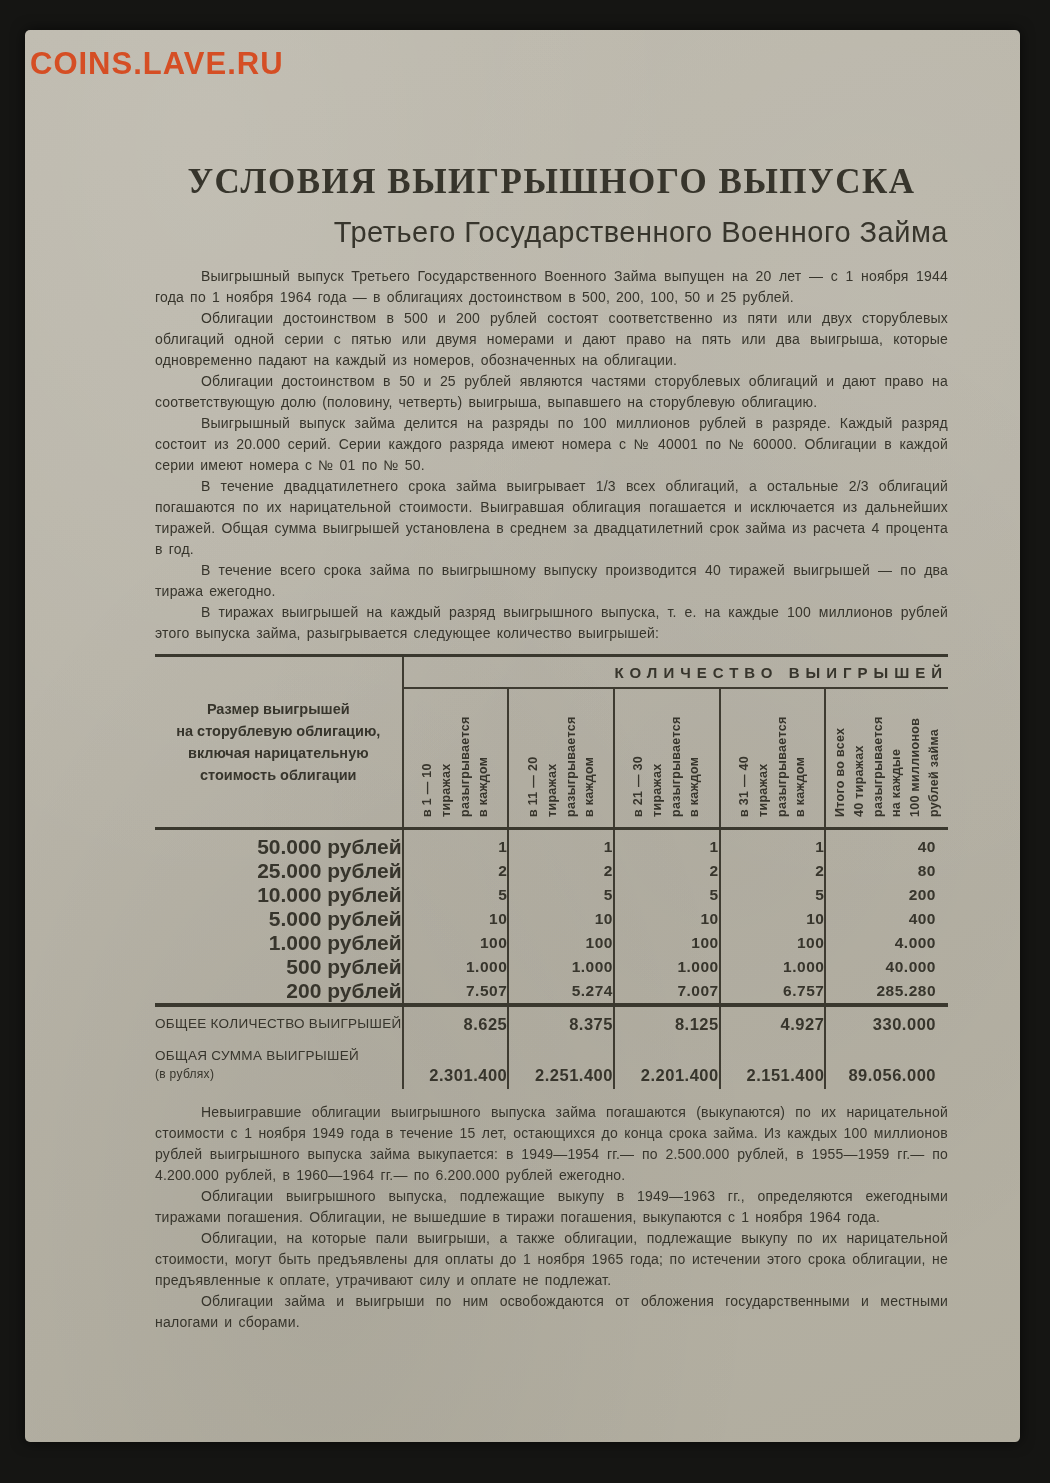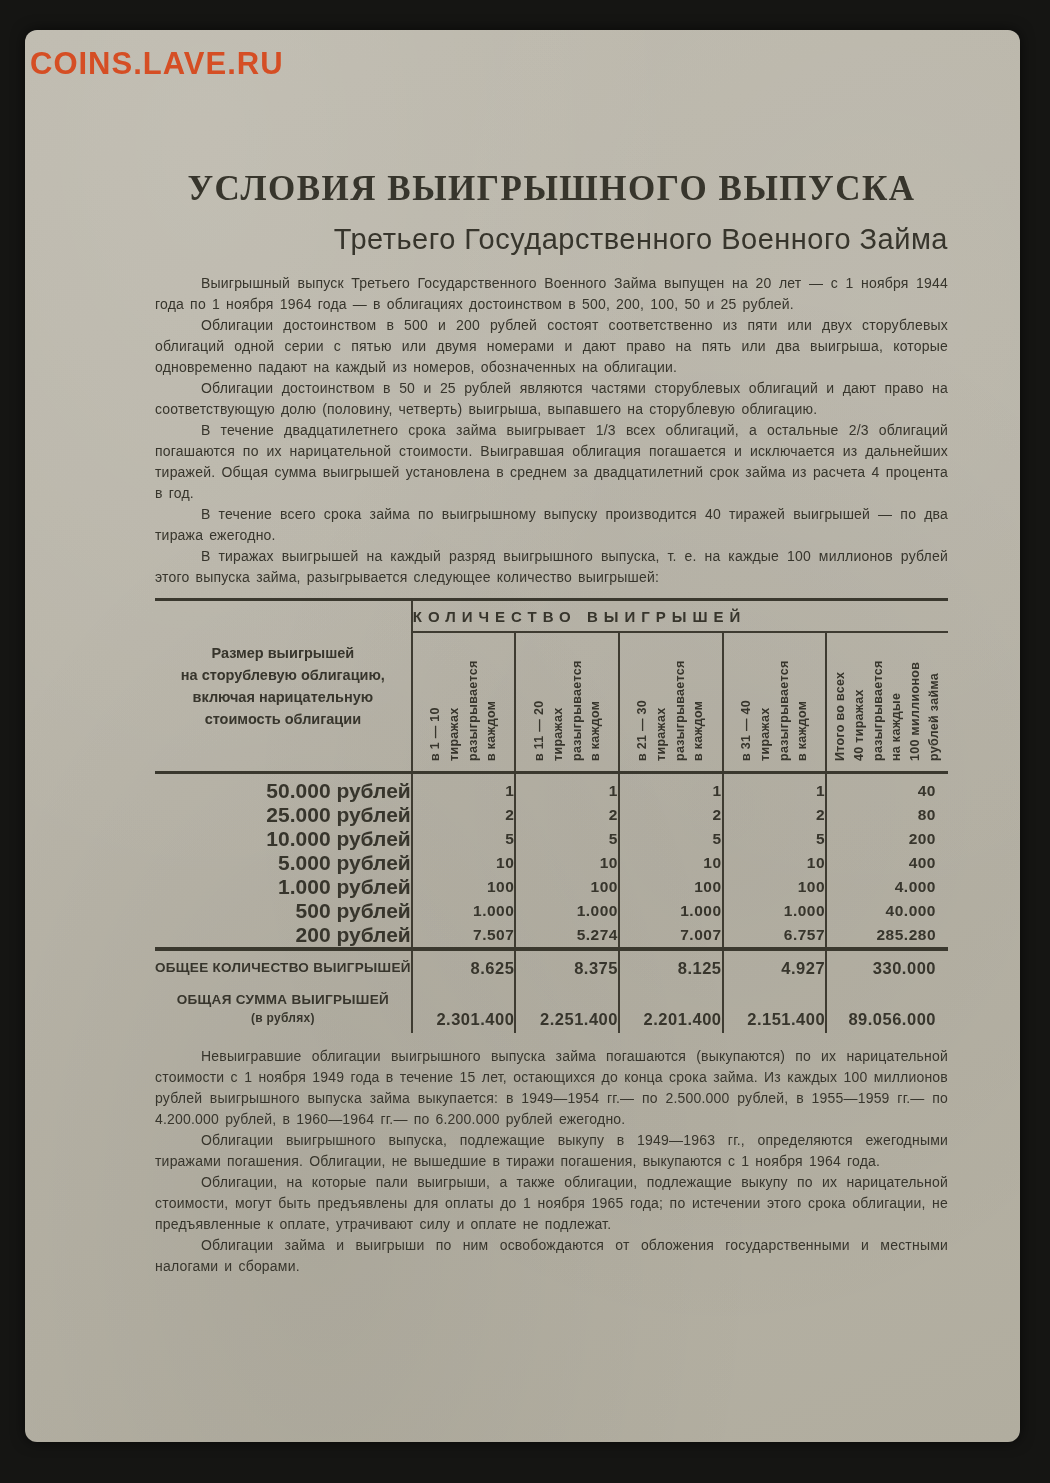--- a/index.html
+++ b/index.html
@@ -13,32 +13,32 @@
     position:relative;
     width:995px;height:1412px;
     margin-left:25px;
     top:30px;
     background:
       radial-gradient(ellipse at 18% 8%, rgba(255,255,255,0.09), transparent 42%),
       radial-gradient(ellipse at 85% 20%, rgba(255,255,255,0.05), transparent 40%),
       radial-gradient(ellipse at 30% 85%, rgba(0,0,0,0.05), transparent 45%),
       radial-gradient(ellipse at 70% 55%, rgba(0,0,0,0.04), transparent 50%),
       linear-gradient(160deg, #bdb9ad 0%, #b8b4a8 45%, #b1ad9f 100%);
-    border-radius:12px;
+    border-radius:5px;
     box-shadow:0 0 14px rgba(0,0,0,0.6);
     color:#37352c;
   }
   .watermark{
     position:absolute;left:5px;top:16px;
     font-size:31px;font-weight:800;letter-spacing:1px;
     color:#d54e24;
     font-family:"Liberation Sans", sans-serif;
   }
   .content{
-    position:absolute;left:130px;top:7px;
+    position:absolute;left:130px;top:0;
     width:793px;
   }
   .doc-title{
     margin:132px 0 0 0;
     text-align:center;
     font-family:"Liberation Serif", serif;
     font-size:35px;font-weight:700;letter-spacing:1.5px;
     white-space:nowrap;
   }
   .doc-subtitle{
@@ -63,21 +63,21 @@
     width:27%;
     border-right:2px solid #3e3b31;
     border-bottom:3px solid #3a382e;
     font-size:14.5px;font-weight:700;line-height:22px;
     text-align:center;vertical-align:middle;
     white-space:pre-line;
   }
   .group{
     border-bottom:2px solid #3e3b31;
     font-size:15px;font-weight:700;letter-spacing:6px;
-    text-align:left;height:30px;vertical-align:middle;
+    text-align:right;height:30px;vertical-align:middle;
     white-space:nowrap;
   }
   .rot{
     border-right:2px solid #3e3b31;
     border-bottom:3px solid #3a382e;
     vertical-align:bottom;text-align:center;
     height:136px;
   }
   .rot.last{border-right:none;}
   .rot span{
@@ -100,23 +100,23 @@
   }
   td.val{
     text-align:right;padding-right:28px;
     border-right:2px solid #3e3b31;
     font-size:15.5px;font-weight:700;letter-spacing:0.5px;
     height:19.5px;
   }
   td.val.last{border-right:none;padding-right:12px;}
   tr.totals1 th, tr.totals1 td{border-top:4px solid #3a382e;}
   .tlabel{
-    text-align:center;
-    border-right:2px solid #3e3b31;
-    font-size:13.5px;font-weight:700;letter-spacing:0.3px;
+    text-align:left;
+    border-right:2px solid #3e3b31;
+    font-size:13.5px;font-weight:400;letter-spacing:0.3px;
     vertical-align:middle;line-height:18px;
     white-space:nowrap;
   }
   .tlabel .sub{display:block;font-size:12px;}
   tr.totals1 td.val{font-size:16.5px;vertical-align:middle;height:34px;}
   tr.totals2 td.val{font-size:16.5px;vertical-align:bottom;height:44px;padding-bottom:4px;}
   tr.totals1 .tlabel{padding-top:8px;vertical-align:top;}
   tr.totals2 .tlabel{vertical-align:middle;}
 </style>
 </head>
@@ -126,20 +126,21 @@
   <div class="watermark">COINS.LAVE.RU</div>
 
   <div class="content">
     <h1 class="doc-title">УСЛОВИЯ ВЫИГРЫШНОГО ВЫПУСКА</h1>
     <h2 class="doc-subtitle">Третьего Государственного Военного Займа</h2>
 
     <div class="text-block top">
       <p>Выигрышный выпуск Третьего Государственного Военного Займа выпущен на 20 лет — с 1 ноября 1944 года по 1 ноября 1964 года — в облигациях достоинством в 500, 200, 100, 50 и 25 рублей.</p>
       <p>Облигации достоинством в 500 и 200 рублей состоят соответственно из пяти или двух сторублевых облигаций одной серии с пятью или двумя номерами и дают право на пять или два выигрыша, которые одновременно падают на каждый из номеров, обозначенных на облигации.</p>
       <p>Облигации достоинством в 50 и 25 рублей являются частями сторублевых облигаций и дают право на соответствующую долю (половину, четверть) выигрыша, выпавшего на сторублевую облигацию.</p>
+      <p>Выигрышный выпуск займа делится на разряды по 100 миллионов рублей в разряде. Каждый разряд состоит из 20.000 серий. Серии каждого разряда имеют номера с № 40001 по № 60000. Облигации в каждой серии имеют номера с № 01 по № 50.</p>
       <p>В течение двадцатилетнего срока займа выигрывает 1/3 всех облигаций, а остальные 2/3 облигаций погашаются по их нарицательной стоимости. Выигравшая облигация погашается и исключается из дальнейших тиражей. Общая сумма выигрышей установлена в среднем за двадцатилетний срок займа из расчета 4 процента в год.</p>
       <p>В течение всего срока займа по выигрышному выпуску производится 40 тиражей выигрышей — по два тиража ежегодно.</p>
       <p>В тиражах выигрышей на каждый разряд выигрышного выпуска, т. е. на каждые 100 миллионов рублей этого выпуска займа, разыгрывается следующее количество выигрышей:</p>
     </div>
 
     <table class="prize">
       <colgroup>
         <col style="width:27%">
         <col style="width:14.3%">
           <col style="width:14.3%">

